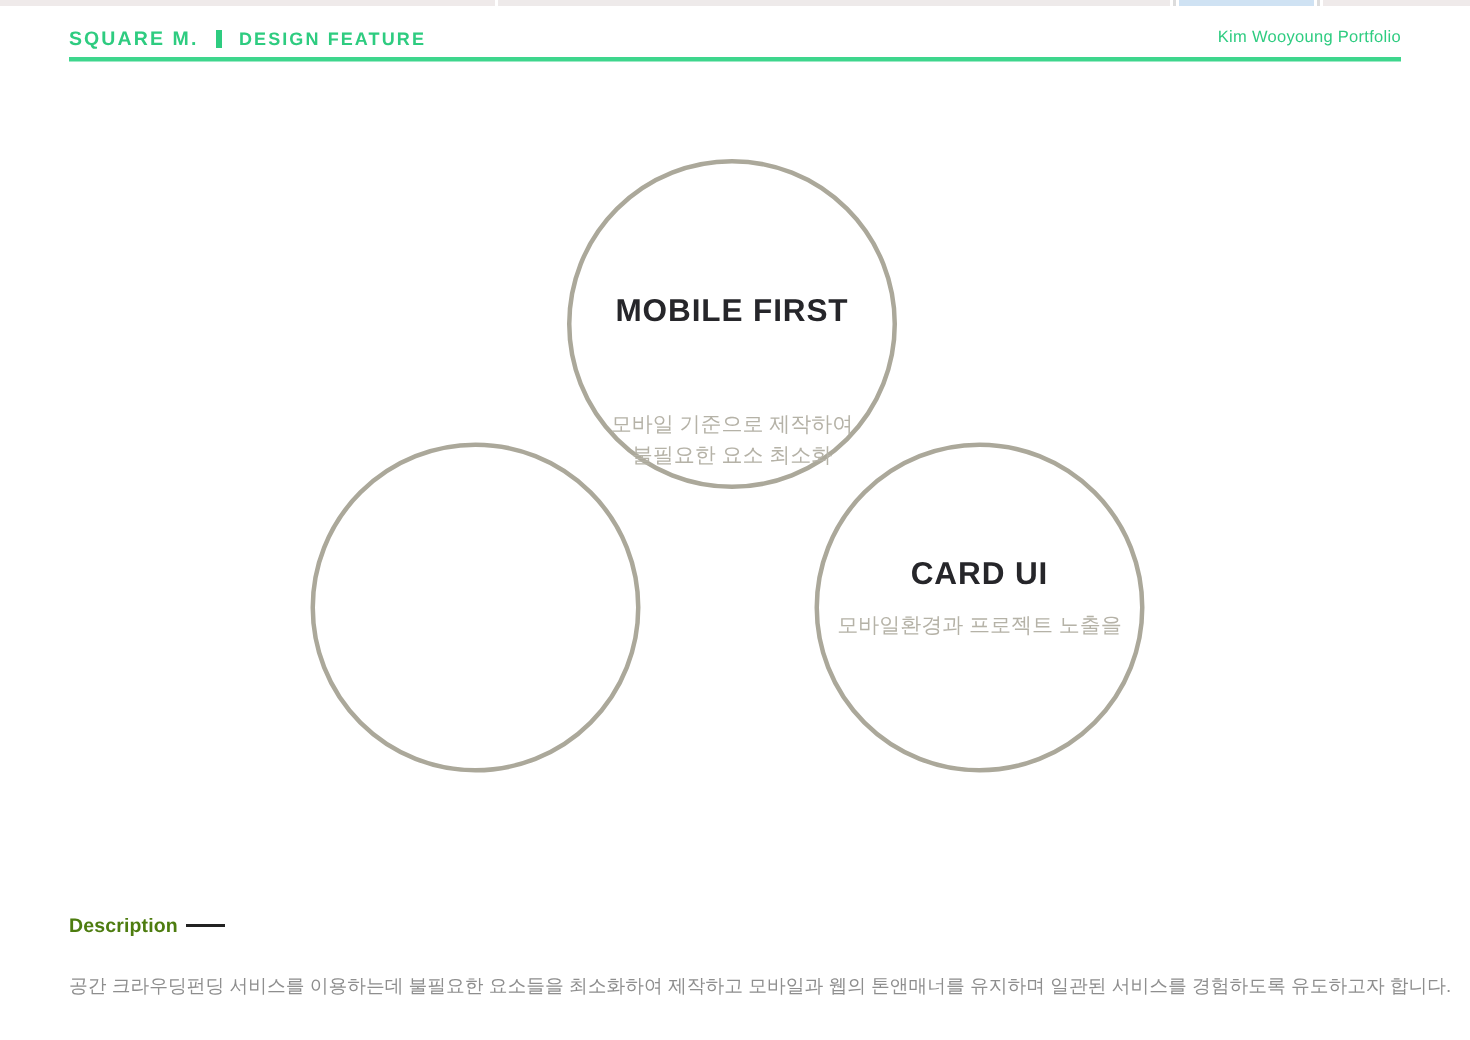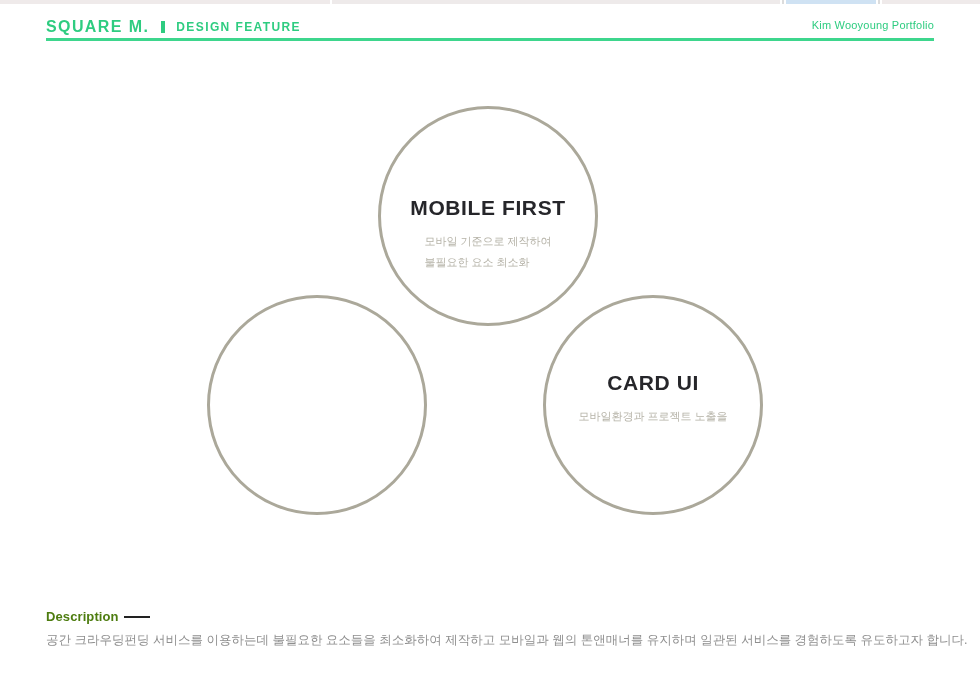--- a/index.html
+++ b/index.html
@@ -46,21 +46,21 @@
   }
   .header-left {
     position: absolute;
     left: 0;
     top: 0;
     display: flex;
     align-items: center;
     white-space: nowrap;
   }
   .brand {
-    font-size: 16px;
+    font-size: 13px;
     font-weight: 700;
     letter-spacing: 1.4px;
     color: #2ecc80;
   }
   .sep-bar {
     display: inline-block;
     width: 4px;
     height: 12px;
     background: #2ecc80;
     margin: 0 11px 0 12px;
@@ -106,42 +106,42 @@
     height: 220px;
     border-radius: 50%;
     border: 3px solid #aba89a;
     box-sizing: border-box;
     display: flex;
     flex-direction: column;
     align-items: center;
     justify-content: flex-start;
     background: transparent;
   }
-  .circle-mobile   { left: 378px; top: 106px; }
+  .circle-mobile   { left: 378px; top: 106px; gap: 41px; }
   .circle-responsive { left: 207px; top: 295px; }
   .circle-card     { left: 543px; top: 295px; }
 
   .circle-title {
     font-size: 21px;
     font-weight: 700;
     letter-spacing: 0.6px;
     color: #26262a;
     text-align: center;
     white-space: nowrap;
   }
   .circle-mobile .circle-title   { margin-top: 87px; }
   .circle-responsive .circle-title { margin-top: 73px; }
   .circle-card .circle-title     { margin-top: 73px; }
 
   .circle-desc {
     margin-top: 11px;
-    font-size: 11px;
+    font-size: 14px;
     line-height: 21px;
     color: #b5b2a7;
-    text-align: left;
+    text-align: center;
     white-space: nowrap;
   }
   .circle-desc div { white-space: nowrap; }
 
   
   .description {
     position: absolute;
     left: 46px;
     top: 609px;
     width: 888px;
@@ -155,21 +155,21 @@
   }
   .desc-underline {
     display: inline-block;
     width: 26px;
     height: 2px;
     background: #222222;
     vertical-align: 3px;
     margin-left: 5px;
   }
   .desc-body {
-    margin-top: 7px;
+    margin-top: 24px;
     font-size: 12.5px;
     line-height: 19px;
     color: #8e8e8e;
     white-space: nowrap;
   }
 </style>
 </head>
 <body>
 
 <div class="top-strip">

